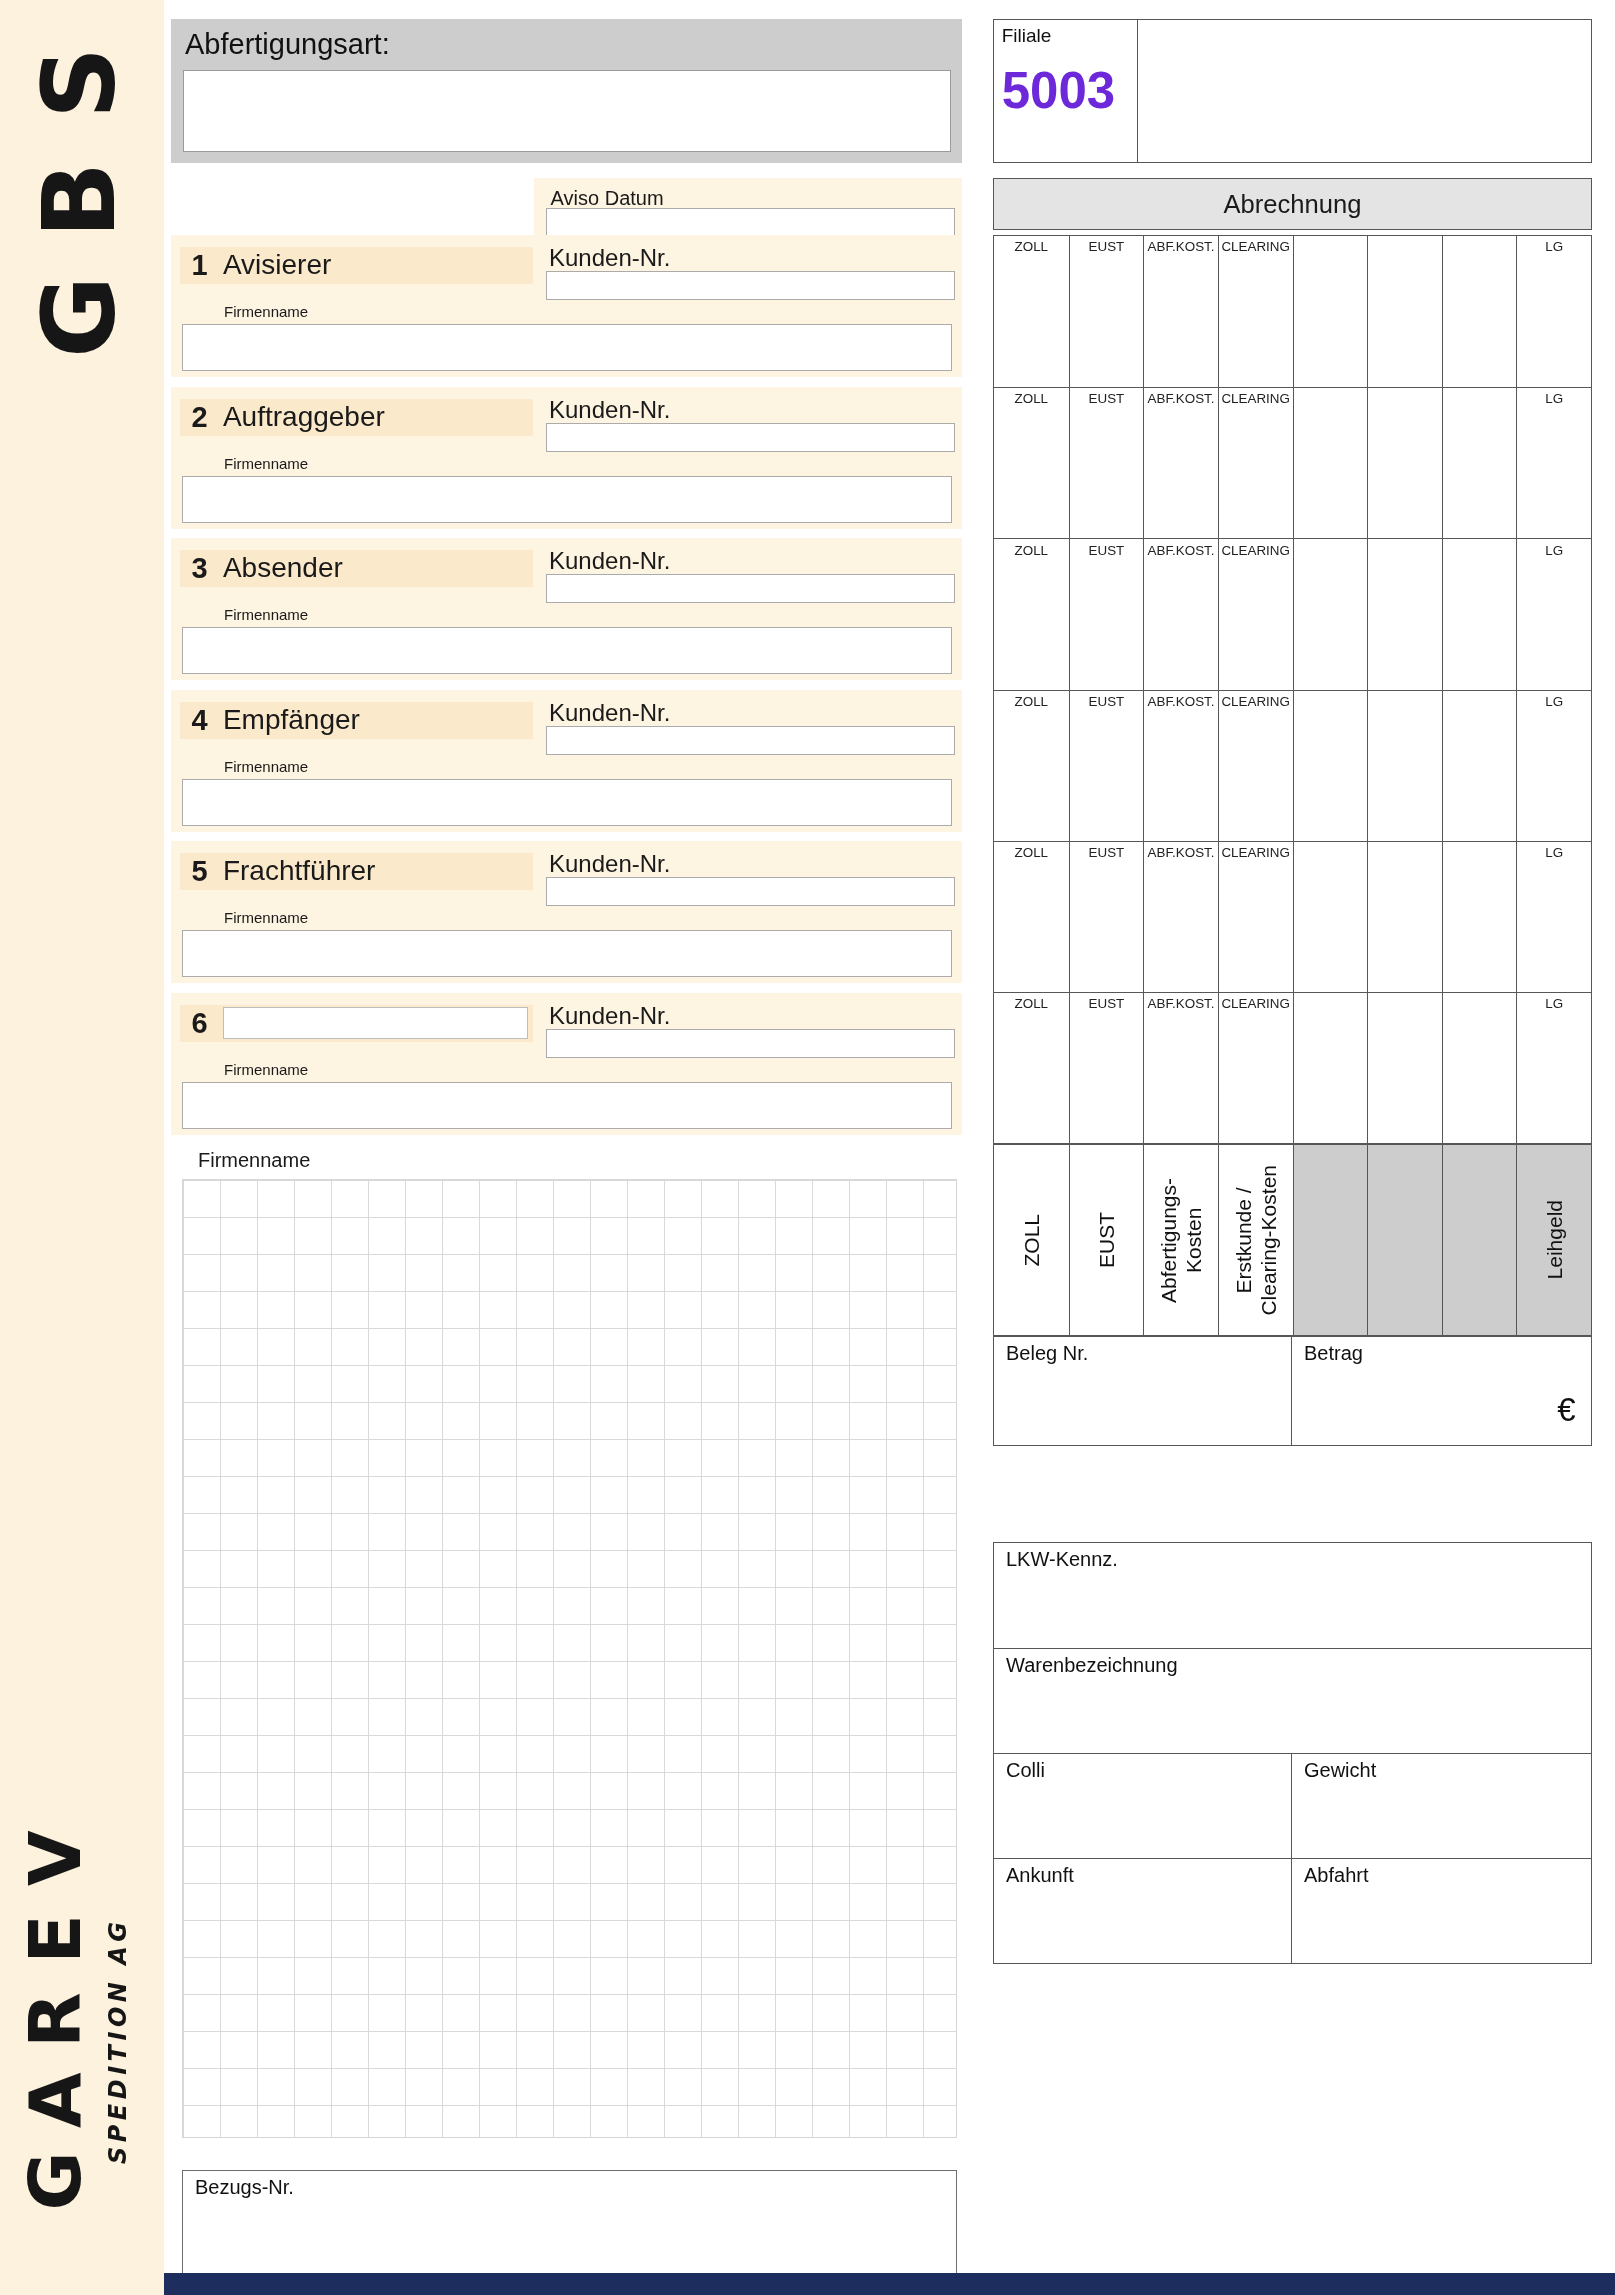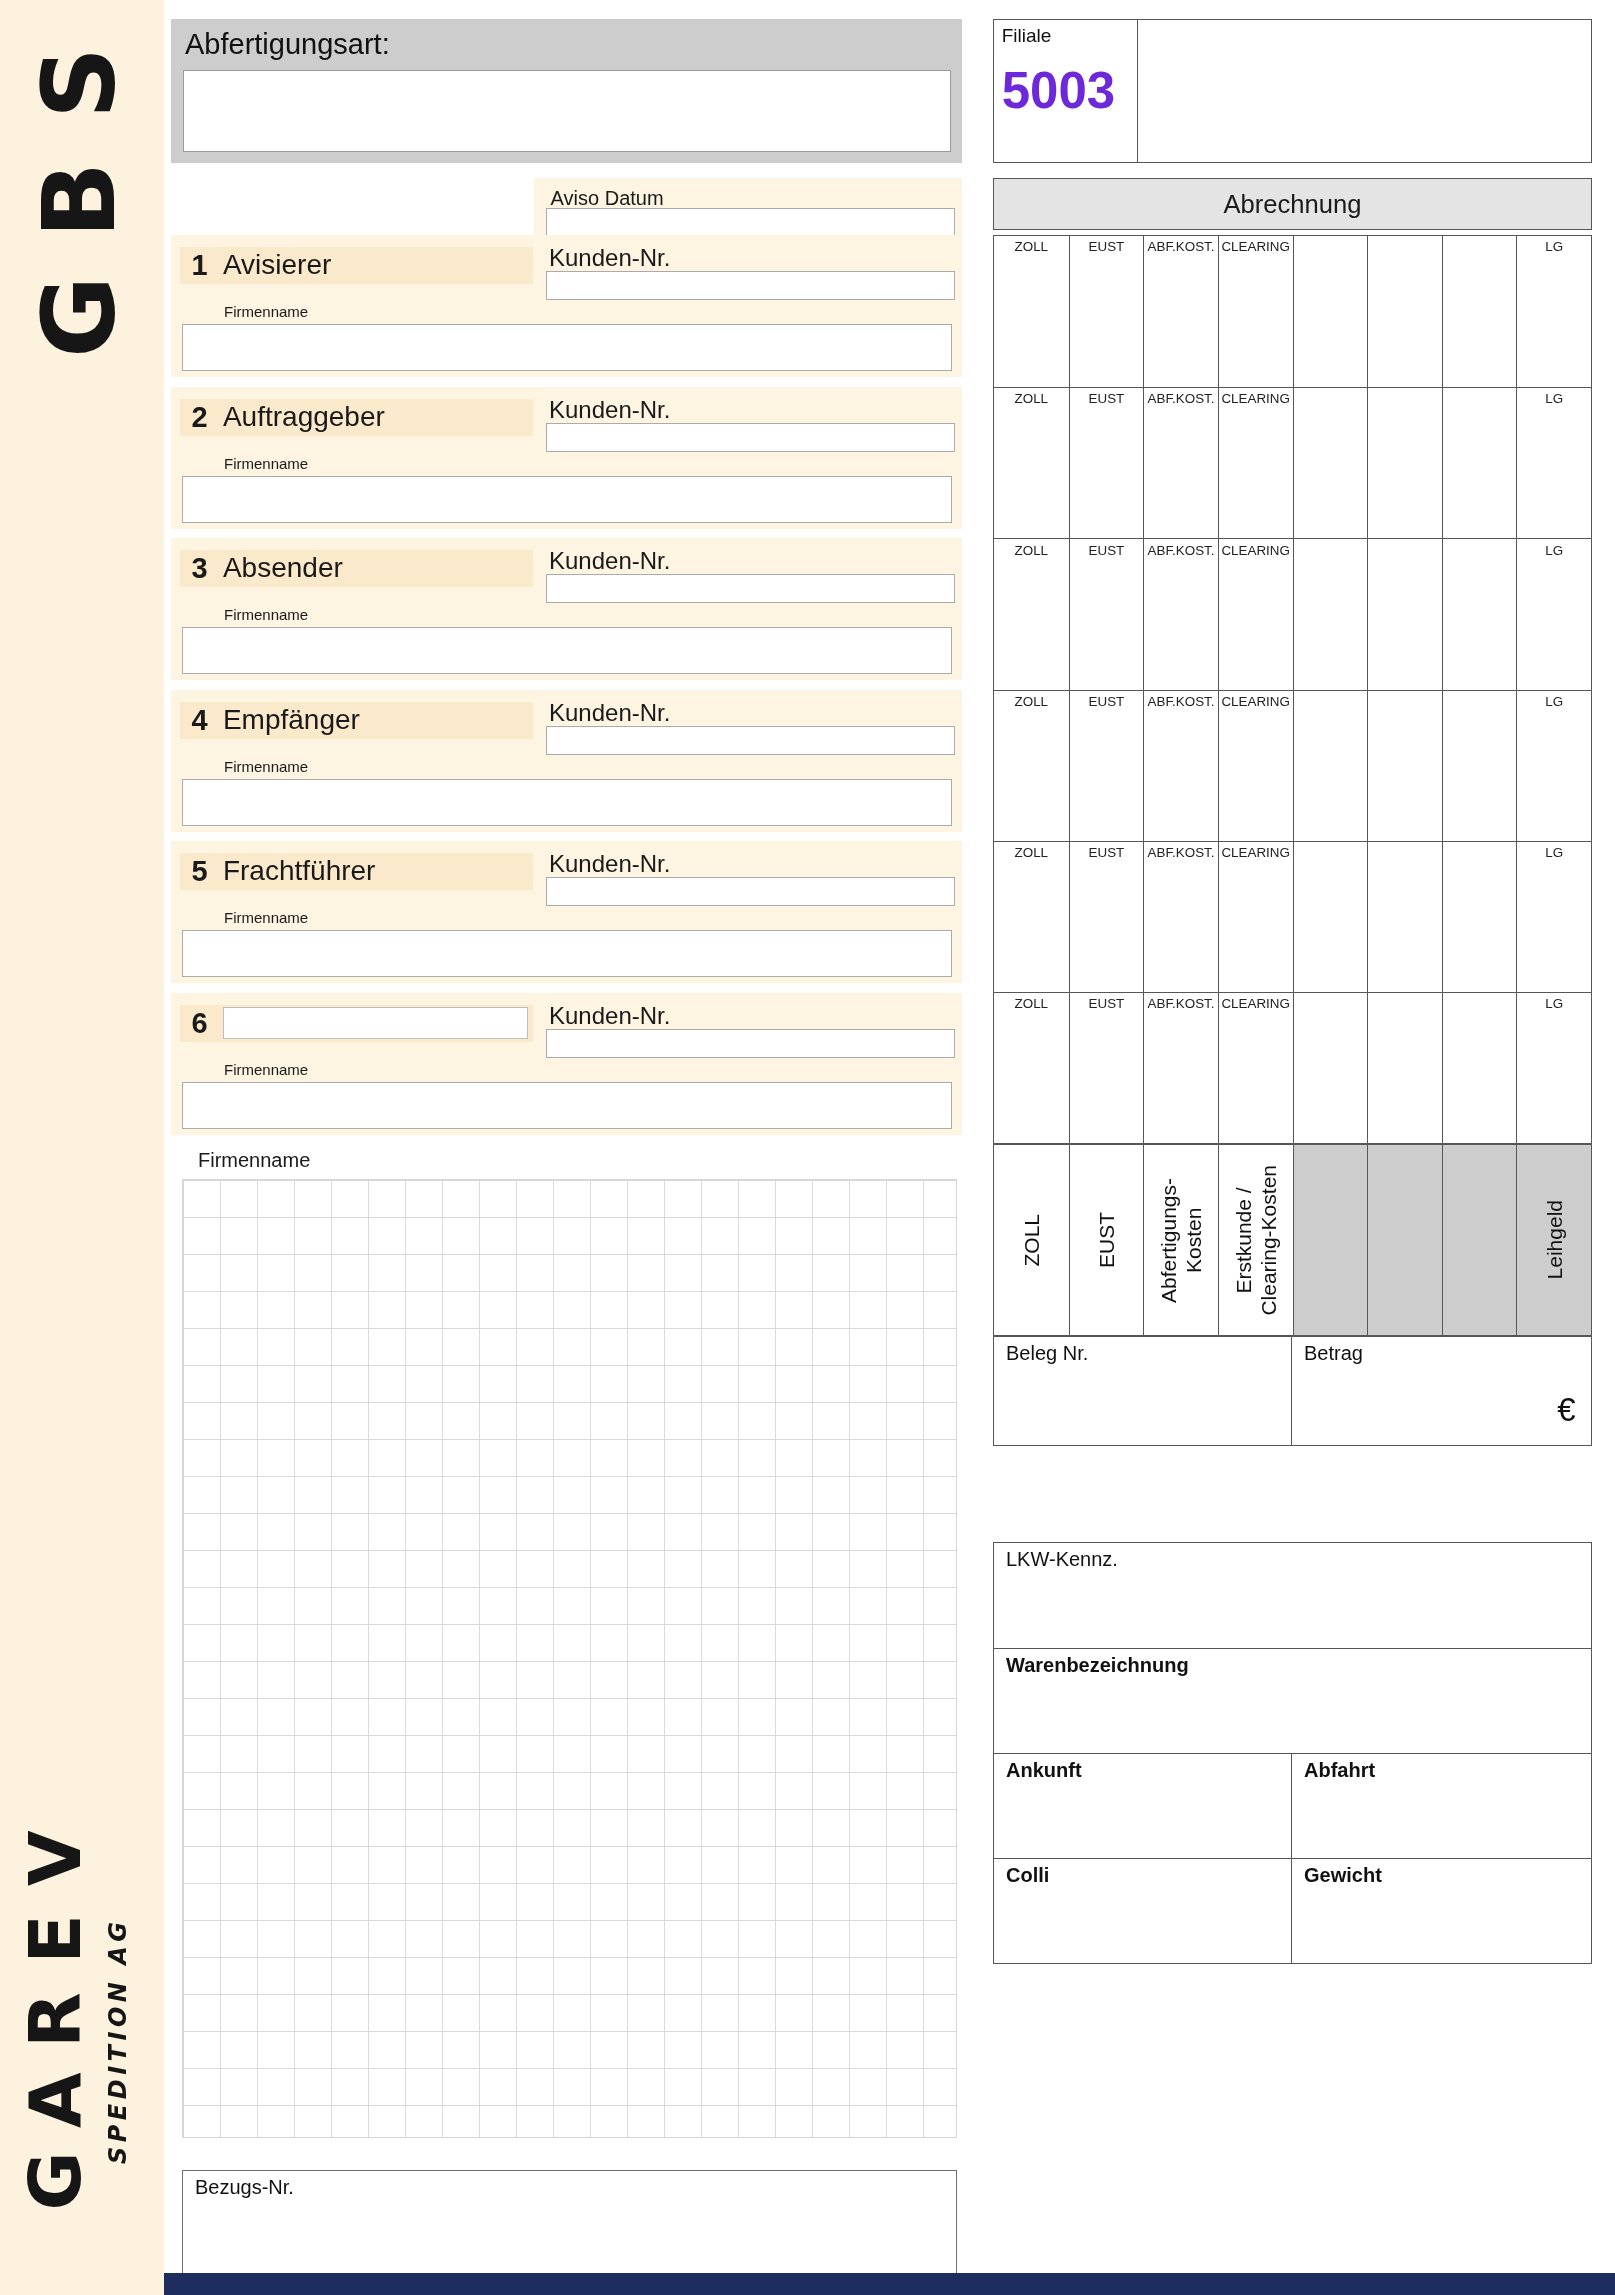--- a/index.html
+++ b/index.html
@@ -67,21 +67,21 @@
   .flabel { font-size:21px; white-space:pre-line; text-align:center; line-height:1.2; color:#111; }
 
   .beleg-row { position:absolute; left:993px; top:1336px; width:599px; height:110px; border:1.9px solid #565656; display:flex; background:#fff; }
   .beleg-cell { width:298px; border-right:1.3px solid #565656; position:relative; }
   .betrag-cell { flex:1; position:relative; }
   .euro-sym { position:absolute; right:15.3px; top:54px; font-size:33px; color:#111; }
 
   
   .info-table { position:absolute; left:993px; top:1542px; width:599px; border:1.9px solid #565656; background:#fff; }
   .info-row { position:relative; height:105px; }
-  .info-row + .info-row { border-top:1.3px solid #565656;font-weight:bold; }
+  .info-row + .info-row { border-top:1.3px solid #565656; }
   .info-row.split { display:flex; }
   .info-cell-l { width:298px; border-right:1.3px solid #565656; position:relative; }
   .info-cell-r { flex:1; position:relative; }
 
   .proc-box { position:absolute; left:993px; top:2054px; width:599px; border:1.9px solid #565656; background:#fff; }
   .proc-row1 { position:relative; height:73px; }
   .proc-row2 { position:relative; height:146px; border-top:1.3px solid #565656; }
 
   .box-lbl { position:absolute; left:12px; top:5.1px; font-size:20px; color:#111; }
 
@@ -365,34 +365,34 @@
 
   <div class="info-table">
     <div class="info-row">
       <span class="box-lbl">LKW-Kennz.</span>
     </div>
     <div class="info-row">
       <span class="box-lbl">Warenbezeichnung</span>
     </div>
     <div class="info-row split">
       <div class="info-cell-l">
+        <span class="box-lbl">Colli</span>
+      </div>
+      <div class="info-cell-r">
+        <span class="box-lbl">Gewicht</span>
+      </div>
+    </div>
+    <div class="info-row split">
+      <div class="info-cell-l">
         <span class="box-lbl">Ankunft</span>
       </div>
       <div class="info-cell-r">
         <span class="box-lbl">Abfahrt</span>
       </div>
     </div>
-    <div class="info-row split">
-      <div class="info-cell-l">
-        <span class="box-lbl">Colli</span>
-      </div>
-      <div class="info-cell-r">
-        <span class="box-lbl">Gewicht</span>
-      </div>
-    </div>
   </div>
 
 
   <div class="bezug-box">
     <span class="box-lbl">Bezugs-Nr.</span>
   </div>
 
   <div class="navy-bar"></div>
 
 </div>

